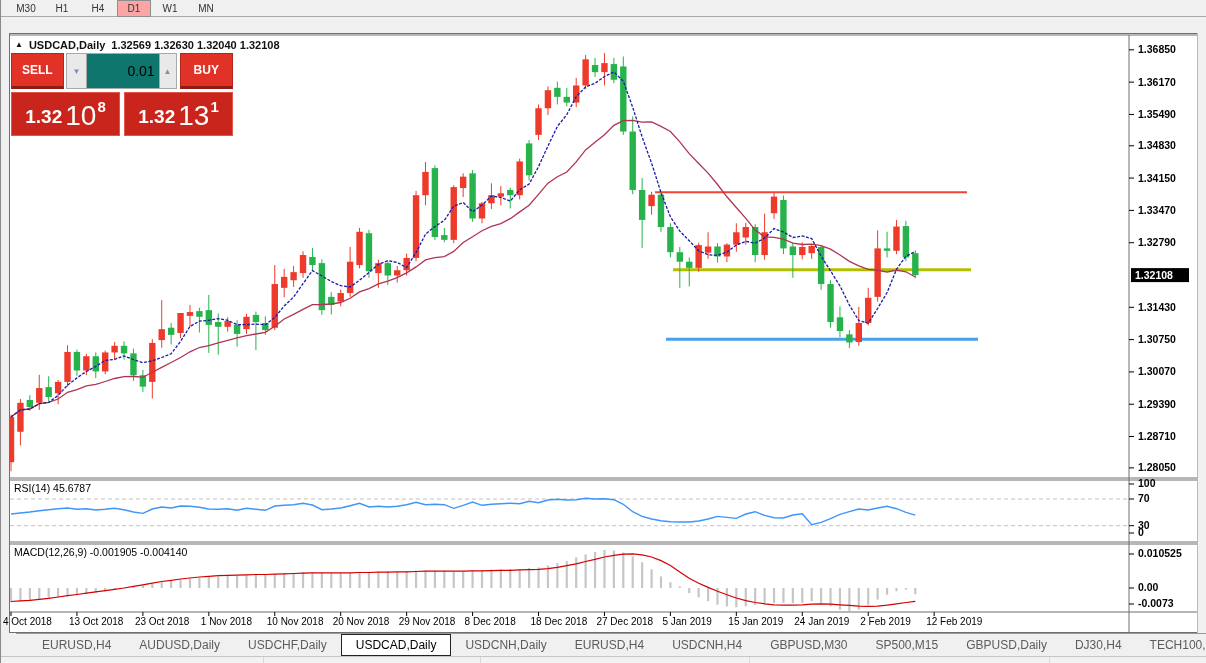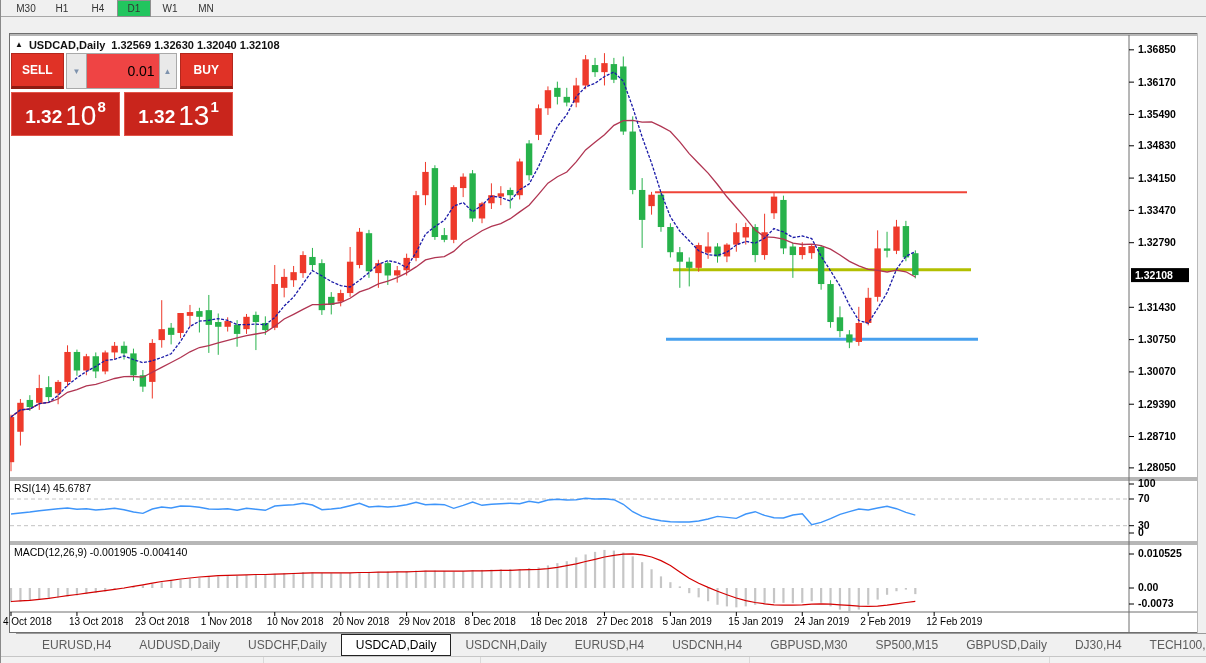--- a/index.html
+++ b/index.html
@@ -12,21 +12,21 @@
   
   #tf-toolbar{
     position:absolute;left:0;top:0;width:1206px;height:17px;
     background:#f0f0f0;border-bottom:1px solid #a8a8a8;
     display:flex;align-items:center;padding-left:8px;box-sizing:border-box;gap:2px;z-index:30;
   }
   .tf-btn{
     min-width:26px;height:15px;line-height:15px;text-align:center;
     font-size:10px;color:#333;padding:0 3px;border:1px solid transparent;cursor:default;
   }
-  .tf-btn.active{background:#22c55e;border:1px solid #8f8f8f;}
+  .tf-btn.active{background:#fca5a5;border:1px solid #8f8f8f;}
   
   #chart-frame{
     position:absolute;left:8px;top:33px;width:1198px;height:600px;
     background:#ffffff;border:1px solid #6f6f6f;box-sizing:border-box;z-index:1;
   }
   #chart-svg{position:absolute;left:0;top:0;z-index:2;}
   
   #pane-header{
     position:absolute;left:14px;top:39px;z-index:10;font-size:11px;font-weight:700;color:#111;
     display:flex;align-items:center;gap:6px;white-space:nowrap;
@@ -38,21 +38,21 @@
   .trade-btn{
     width:53px;background:#e03226;border:1px solid #b3271d;border-bottom:3px solid #8f1b12;
     color:#fff;font-size:12px;font-weight:700;display:flex;align-items:center;justify-content:center;
     box-sizing:border-box;cursor:pointer;
   }
   .spin{
     width:22px;background:#e9e9e9;border:1px solid #a9a9a9;box-sizing:border-box;
     display:flex;align-items:center;justify-content:center;font-size:8px;color:#7d92ad;cursor:pointer;
   }
   #vol-box{
-    width:72px;background:#ef4444;border-top:1px solid #a9a9a9;border-bottom:1px solid #a9a9a9;
+    width:72px;background:#0f766e;border-top:1px solid #a9a9a9;border-bottom:1px solid #a9a9a9;
     box-sizing:border-box;font-size:14px;color:#000;display:flex;align-items:center;
     justify-content:flex-end;padding-right:4px;
   }
   #spin-up{width:18px;}
   #buy-btn{margin-left:3px;width:54px;}
   #trade-row2{display:flex;margin-top:3px;gap:4px;height:44px;}
   .quote-box{
     flex:1;background:#c9251c;border:1px solid #e25549;color:#fff;
     display:flex;align-items:flex-end;justify-content:center;padding-bottom:4px;box-sizing:border-box;cursor:pointer;
   }

